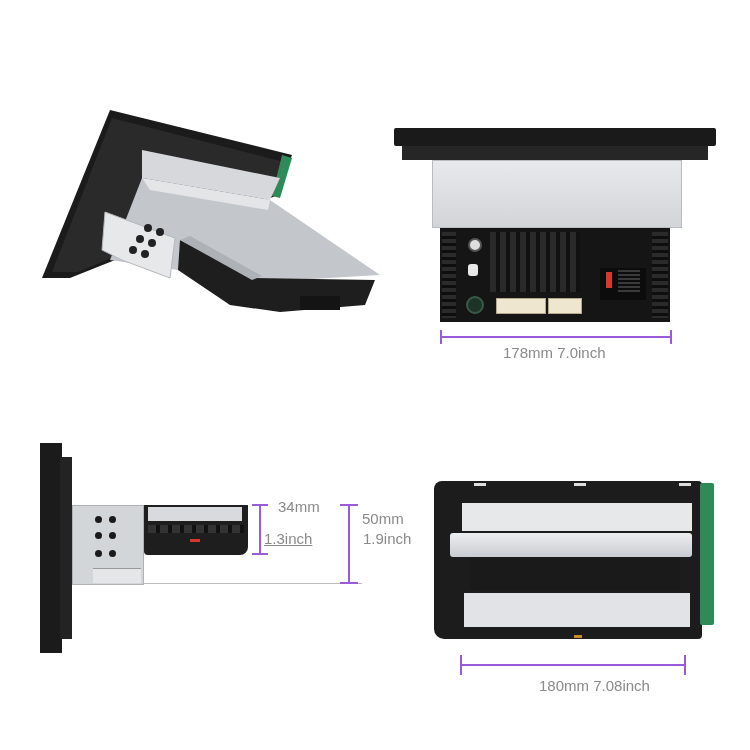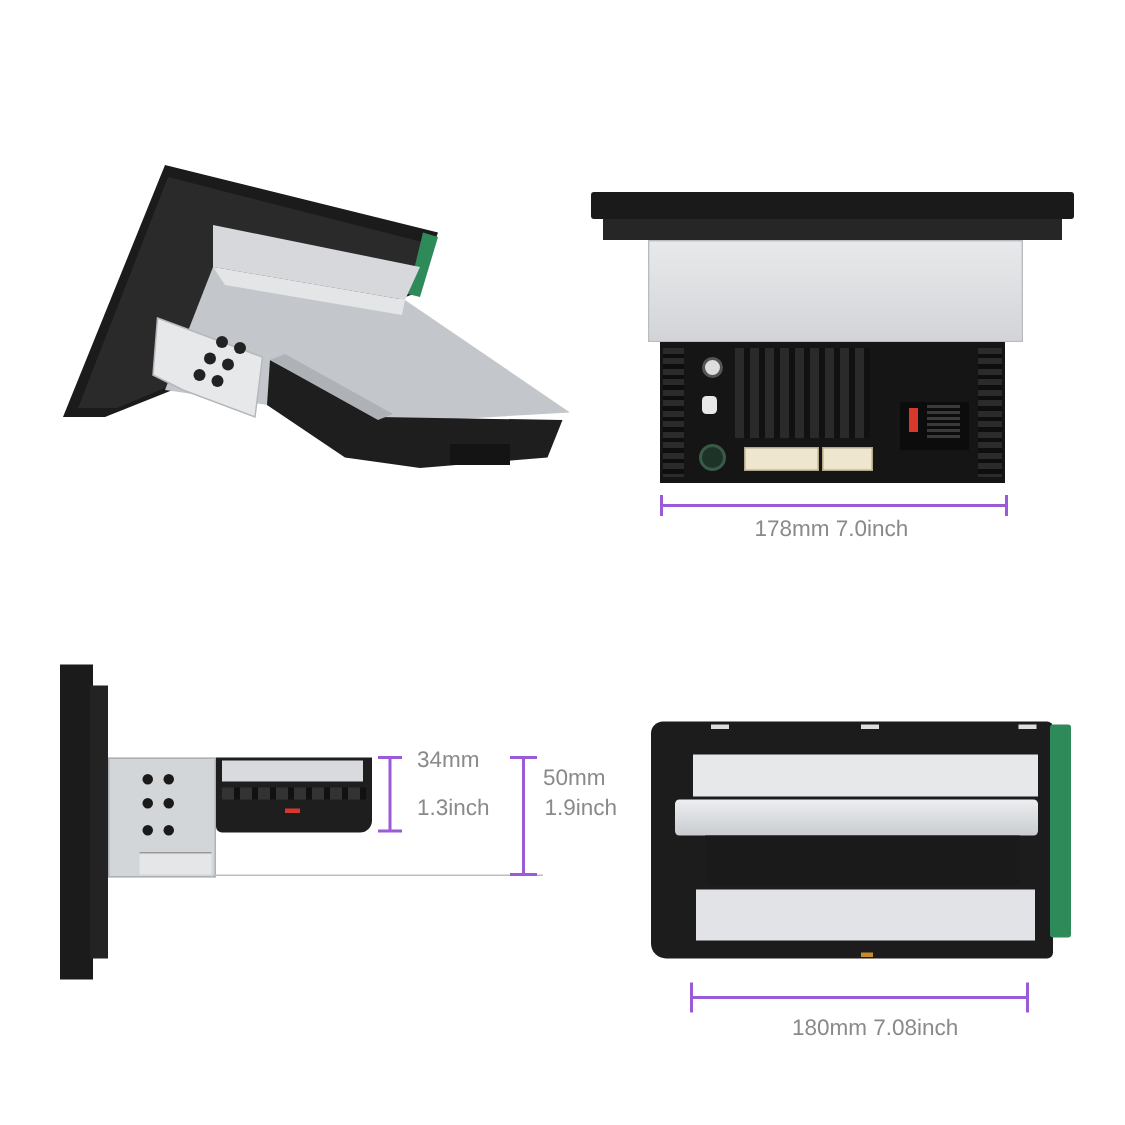--- a/index.html
+++ b/index.html
@@ -97,21 +97,21 @@
     <div class="abs" style="left:46px;top:34px;width:10px;height:3px;background:#d8372c;"></div>
   </div>
   <div class="abs" style="left:104px;top:140px;width:220px;height:1px;background:#bdbdbd;"></div>
 </div>
 
 <div>
   <div class="tick-h" style="left:252px;top:504px;width:16px;background:#9a5bd8;"></div>
   <div class="vline" style="left:259px;top:504px;height:50px;background:#9a5bd8;"></div>
   <div class="tick-h" style="left:252px;top:553px;width:16px;background:#9a5bd8;"></div>
   <div class="dimtext" style="left:278px;top:498px;">34mm</div>
-  <div class="dimtext" style="left:278px;top:530px;">1.3inch</div>
+  <div class="dimtext" style="left:264px;top:530px;text-decoration:underline;">1.3inch</div>
 </div>
 
 <div>
   <div class="tick-h" style="left:340px;top:504px;width:18px;background:#9a5bd8;"></div>
   <div class="vline" style="left:348px;top:504px;height:80px;background:#9a5bd8;"></div>
   <div class="tick-h" style="left:340px;top:582px;width:18px;background:#9a5bd8;"></div>
   <div class="dimtext" style="left:362px;top:510px;">50mm</div>
   <div class="dimtext" style="left:363px;top:530px;">1.9inch</div>
 </div>
 
@@ -125,14 +125,14 @@
   <div class="abs" style="left:40px;top:2px;width:12px;height:3px;background:#ddd;"></div>
   <div class="abs" style="left:140px;top:2px;width:12px;height:3px;background:#ddd;"></div>
   <div class="abs" style="left:245px;top:2px;width:12px;height:3px;background:#ddd;"></div>
   <div class="abs" style="left:140px;top:154px;width:8px;height:3px;background:#c98a2a;"></div>
 </div>
 
 <div>
   <div class="tick-v" style="left:460px;top:655px;height:20px;background:#9a5bd8;"></div>
   <div class="hline" style="left:460px;top:664px;width:226px;background:#9a5bd8;"></div>
   <div class="tick-v" style="left:684px;top:655px;height:20px;background:#9a5bd8;"></div>
-  <div class="dimtext" style="left:528px;top:677px;">180mm 7.08inch</div>
+  <div class="dimtext" style="left:539px;top:677px;">180mm 7.08inch</div>
 </div>
 
 </body></html>

